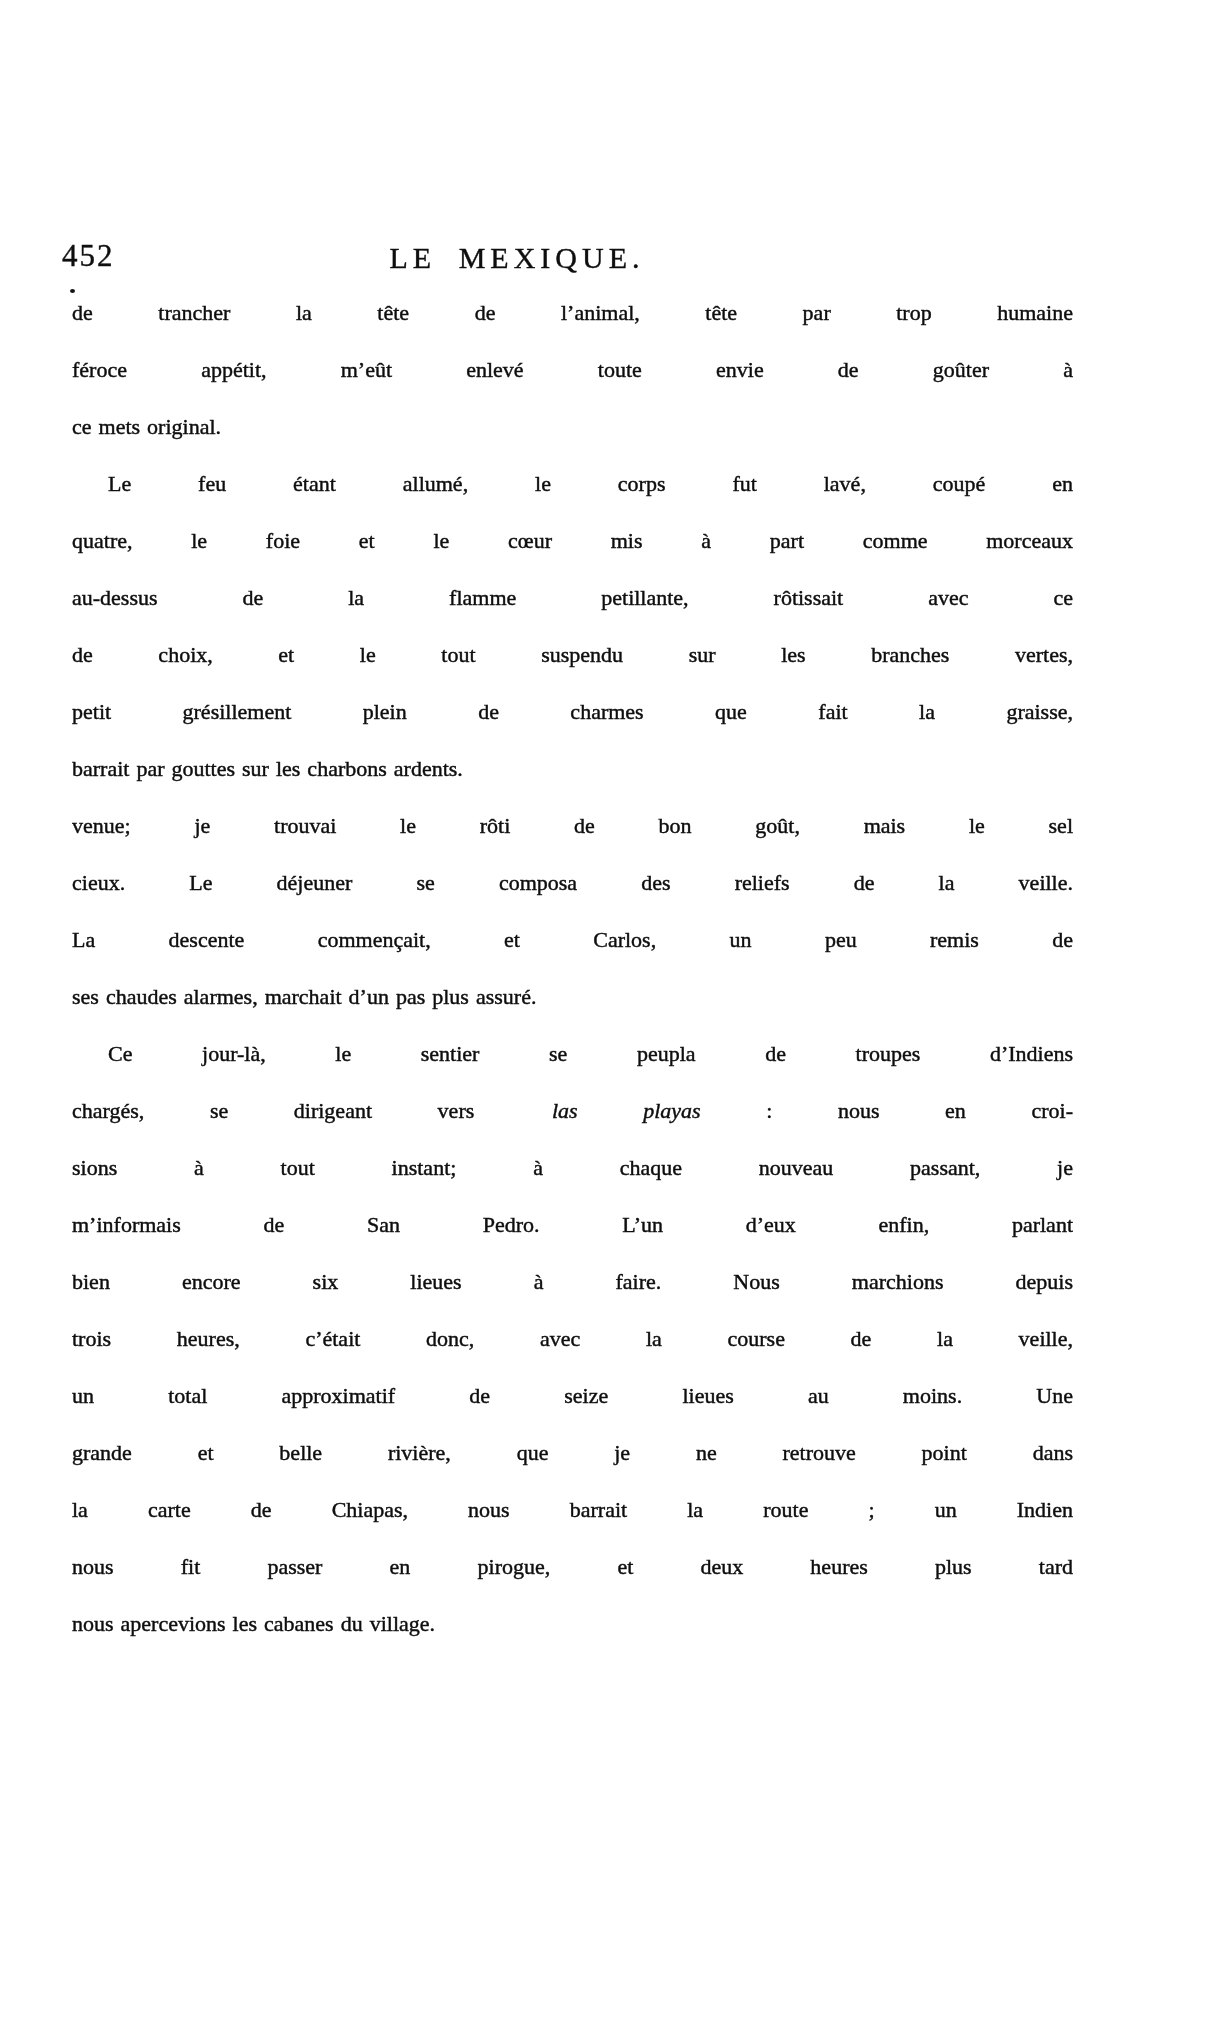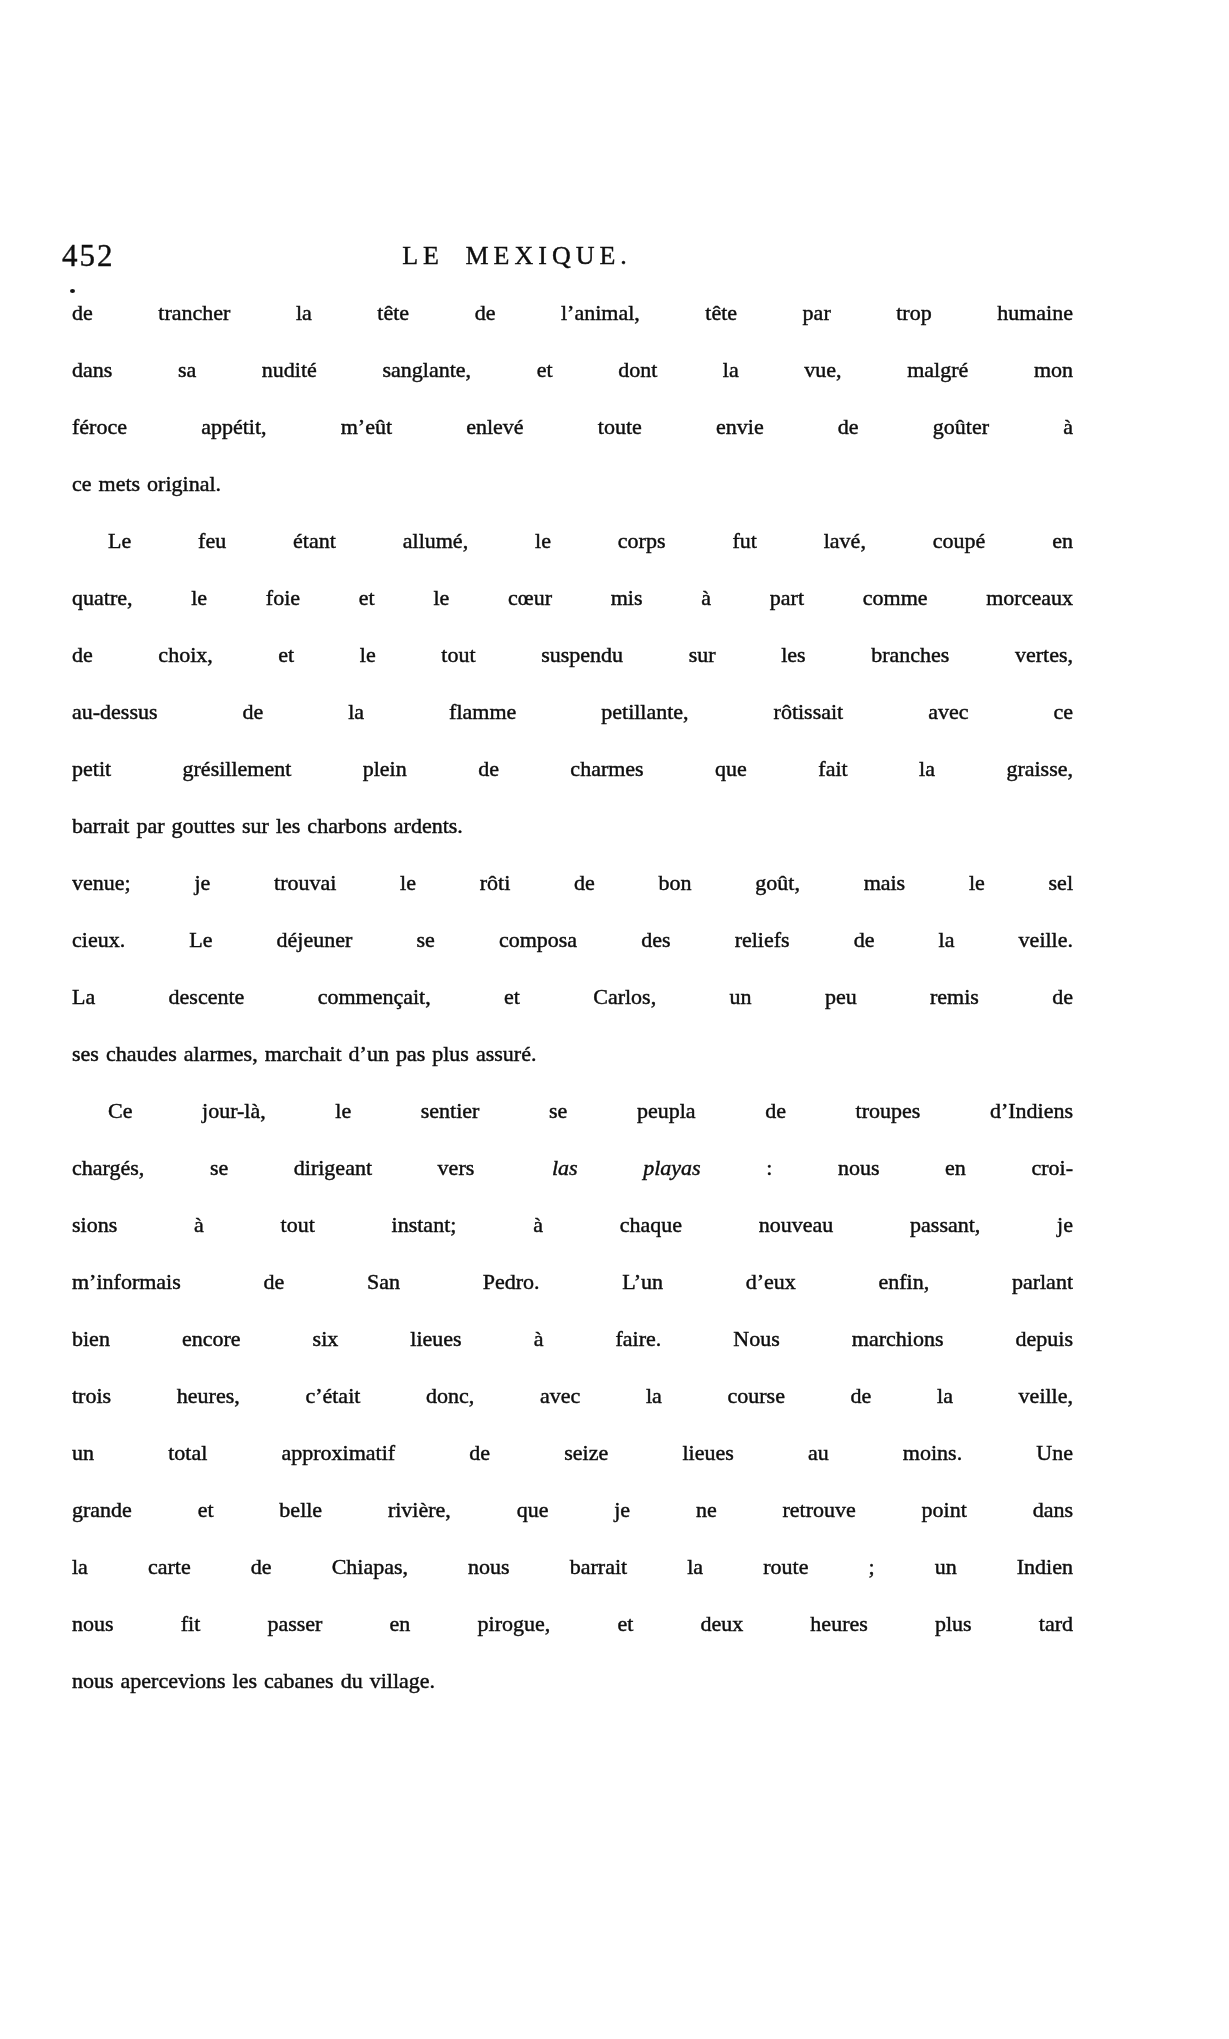--- a/index.html
+++ b/index.html
@@ -23,21 +23,21 @@
   }
   .page-number {
     position: absolute; left: 0; top: 0;
     font-size: 31px;
     letter-spacing: 2px;
     -webkit-text-stroke: 0.4px #111;
   }
   .running-title {
     position: absolute; left: 50%; top: 3px;
     transform: translateX(-50%);
-    font-size: 26px;
+    font-size: 30px;
     letter-spacing: 5px;
     word-spacing: 10px;
     white-space: nowrap;
     -webkit-text-stroke: 0.4px #111;
   }
   
   .text-block {
     position: absolute;
     top: 284px; left: 72px;
     width: 1001px;
@@ -71,27 +71,26 @@
 
   <div class="page-header">
     <span class="page-number">452</span>
     <span class="running-title">LE MEXIQUE.</span>
   </div>
 
   <div class="ink-speck"></div>
 
   <div class="text-block">
     <div class="line">de trancher la tête de l’animal, tête par trop humaine</div>
-    <div class="line">dans sa nudité sanglante, et dont la vue, malgré mon</div>
     <div class="line">féroce appétit, m’eût enlevé toute envie de goûter à</div>
     <div class="line p-end">ce mets original.</div>
     <div class="line p-start">Le feu étant allumé, le corps fut lavé, coupé en</div>
     <div class="line">quatre, le foie et le cœur mis à part comme morceaux</div>
+    <div class="line">au-dessus de la flamme petillante, rôtissait avec ce</div>
     <div class="line">de choix, et le tout suspendu sur les branches vertes,</div>
-    <div class="line">au-dessus de la flamme petillante, rôtissait avec ce</div>
     <div class="line">petit grésillement plein de charmes que fait la graisse,</div>
     <div class="line p-end">barrait par gouttes sur les charbons ardents.</div>
     <div class="line">venue; je trouvai le rôti de bon goût, mais le sel</div>
     <div class="line">cieux. Le déjeuner se composa des reliefs de la veille.</div>
     <div class="line">La descente commençait, et Carlos, un peu remis de</div>
     <div class="line p-end">ses chaudes alarmes, marchait d’un pas plus assuré.</div>
     <div class="line p-start">Ce jour-là, le sentier se peupla de troupes d’Indiens</div>
     <div class="line"><span>chargés, se dirigeant vers </span><em>las playas</em><span> : nous en croi-</span></div>
     <div class="line">sions à tout instant; à chaque nouveau passant, je</div>
     <div class="line">m’informais de San Pedro. L’un d’eux enfin, parlant</div>

